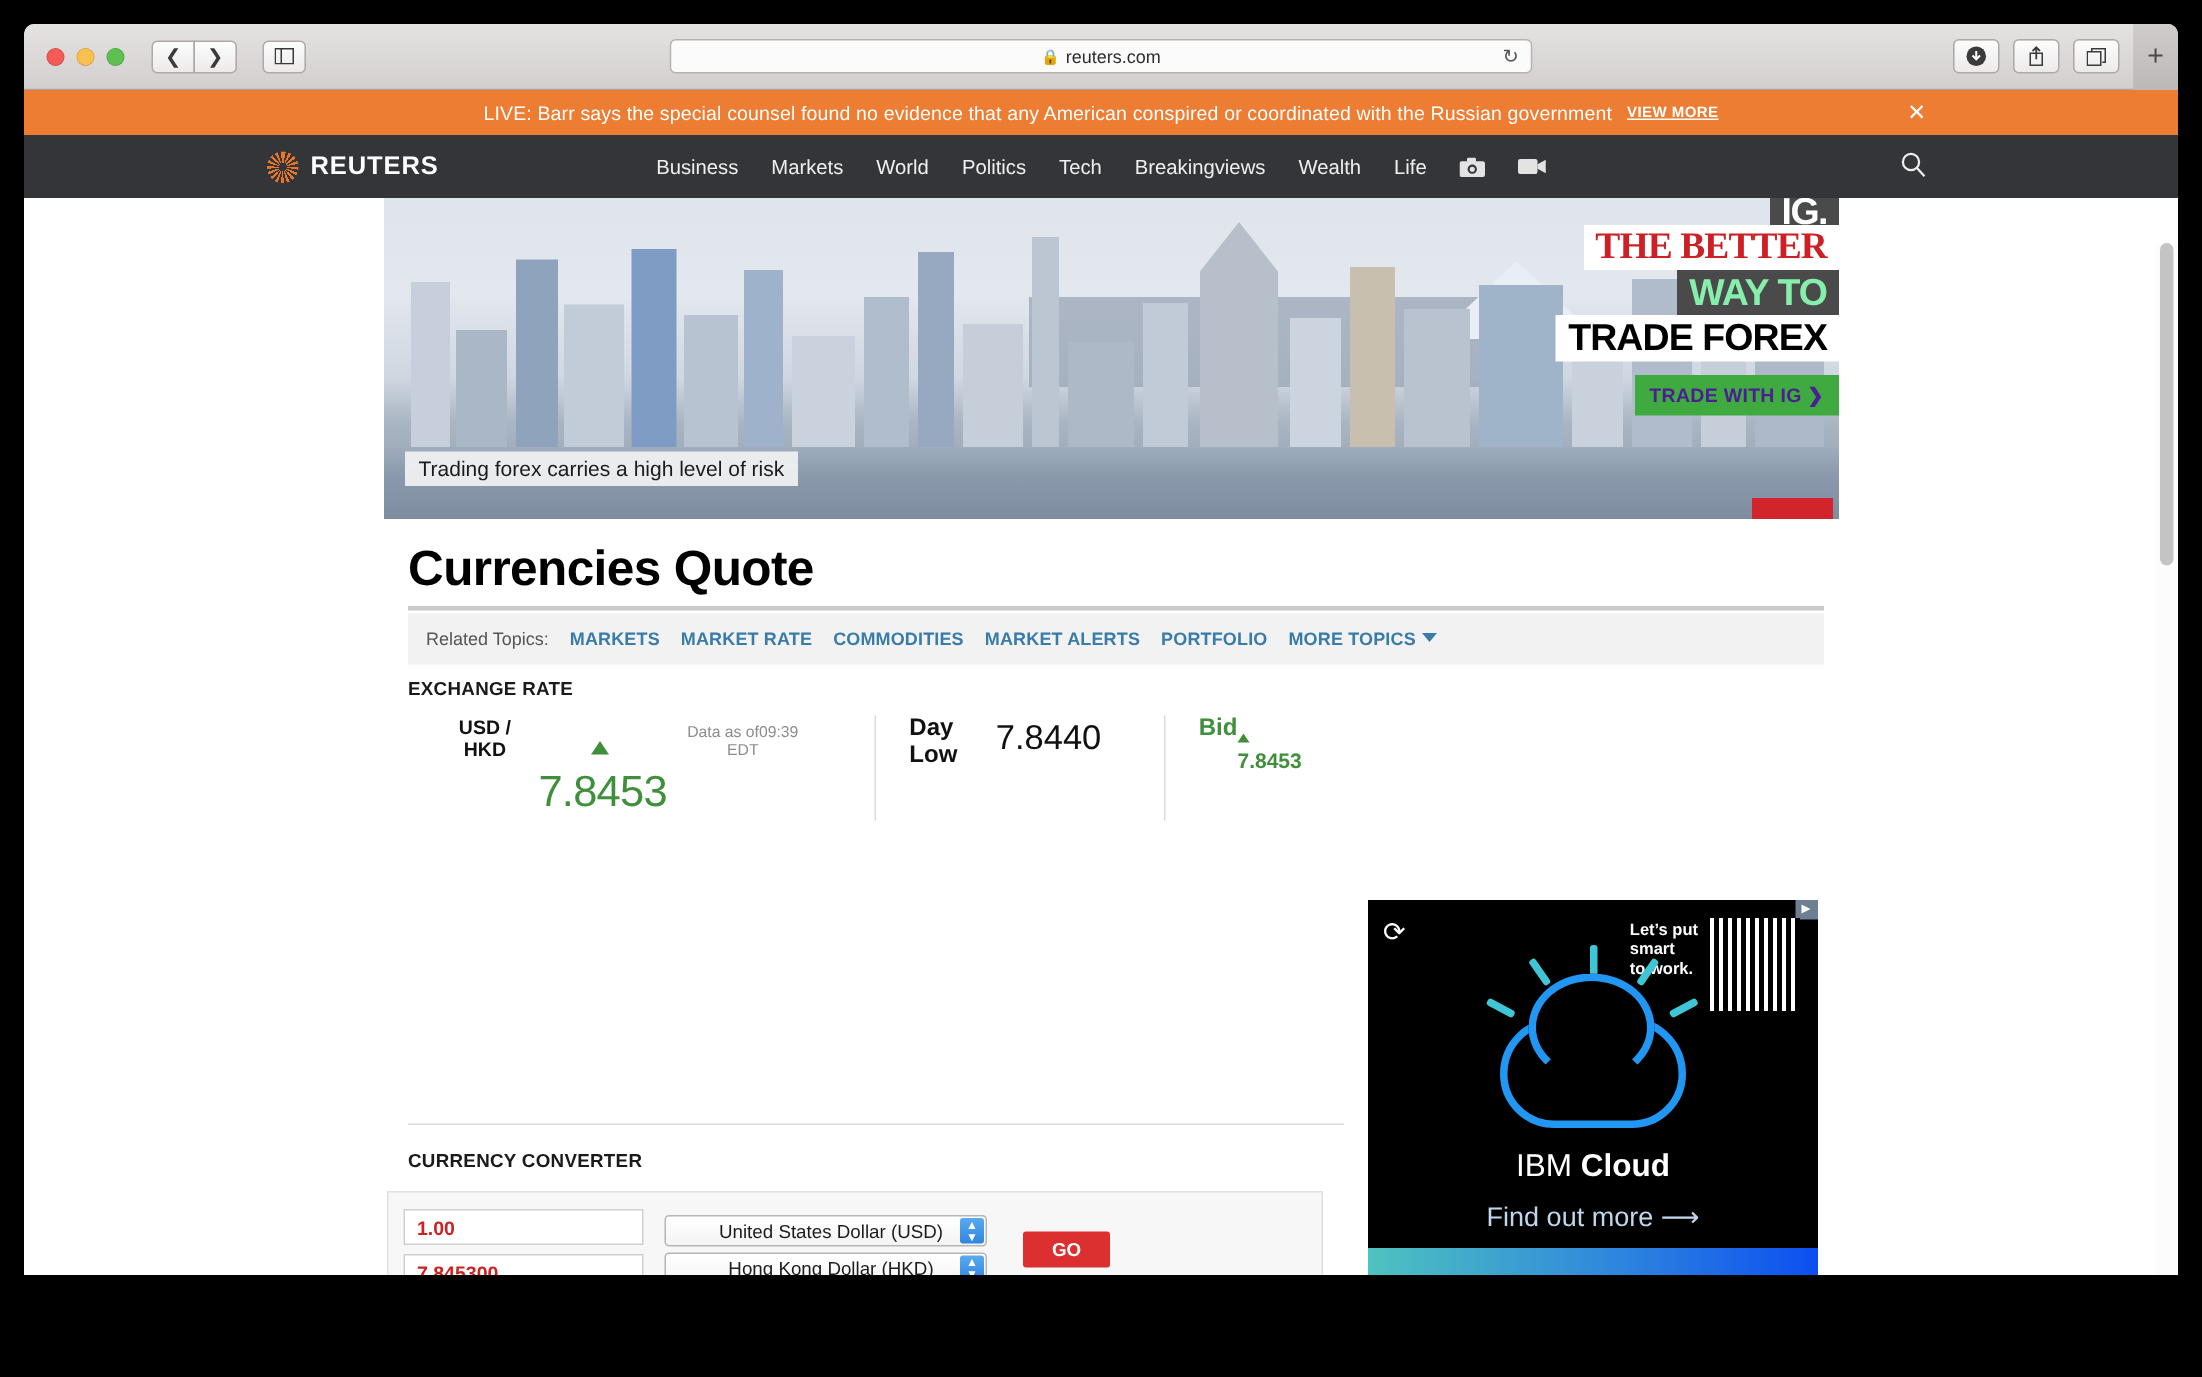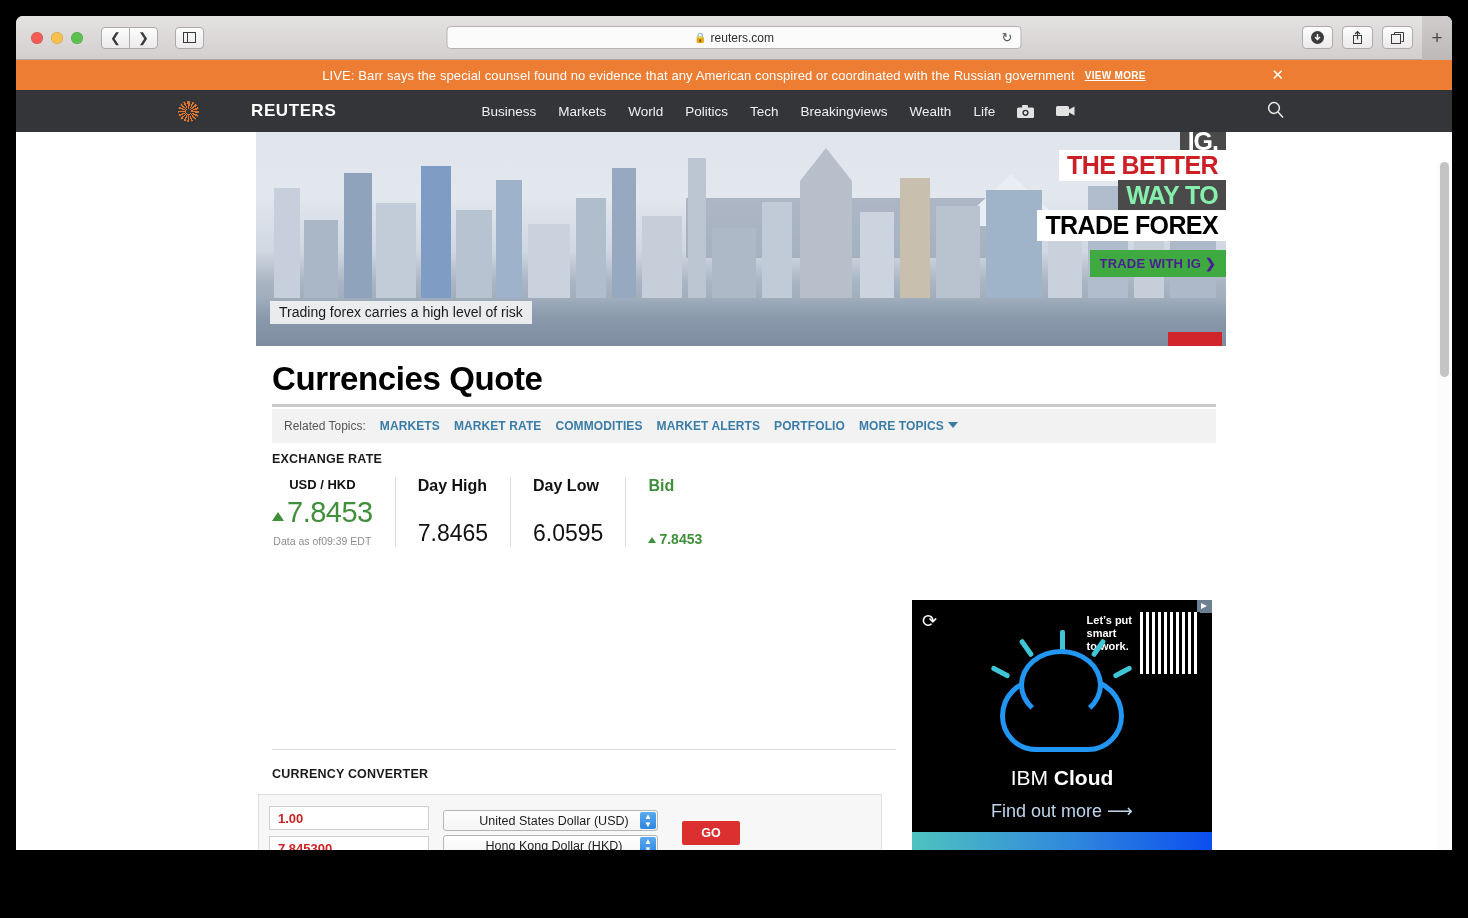--- a/index.html
+++ b/index.html
@@ -86,21 +86,21 @@
     font-size: 10px; font-weight: bold; letter-spacing: .3px;
     text-decoration: underline; margin-left: 10px; color: #fff;
   }
   .alert-close { position: absolute; right: 168px; font-size: 15px; color: #fff; font-weight: 300; }
 
   
   .rnav {
     height: 42px; background: #333538;
     display: flex; align-items: center; position: relative;
   }
-  .rlogo { display: flex; align-items: center; margin-left: 162px; gap: 44px; }
+  .rlogo { display: flex; align-items: center; margin-left: 162px; }
   .rlogo-mark {
     width: 21px; height: 21px; border-radius: 50%; margin-right: 8px;
     background:
       radial-gradient(circle at 50% 50%, #333538 0 19%, transparent 19%),
       repeating-conic-gradient(from 0deg, #e8762a 0deg 11deg, #333538 11deg 22deg),
       #e8762a;
   }
   .rlogo-text { color: #fff; font-size: 17px; font-weight: bold; letter-spacing: .6px; }
   .rmenu { display: flex; align-items: center; gap: 22px; margin-left: 145px; }
   .rmenu a { color: #efefef; font-size: 13.5px; text-decoration: none; }
@@ -145,21 +145,21 @@
     padding: 3px 9px 4px;
     font-size: 14px; color: #1b1b1b;
   }
   .igright { position: absolute; right: 0; top: 0; width: 184px; height: 214px; }
   .ig-tag { position: absolute; right: 0; top: -6px; background: #4a4a4a; color: #fff;
             font-size: 25px; font-weight: bold; padding: 1px 8px; letter-spacing: -1px; }
   .ig-l1, .ig-l2, .ig-l3 {
     position: absolute; right: 0; font-weight: bold; font-size: 25px; letter-spacing: -.6px;
     padding: 1px 8px; white-space: nowrap;
   }
-  .ig-l1 { top: 18px; background: #fff; color: #cc1f26; }
+  .ig-l1 { top: 18px; background: #fff; color: #cc1f26; font-family: Liberation Serif, serif; }
   .ig-l2 { top: 48px; background: #4a4a4a; color: #86efac; }
   .ig-l3 { top: 78px; background: #fff; color: #000000; margin-left: 12px; }
   .ig-cta {
     position: absolute; right: 0; top: 118px;
     background: #3faa3f; color: #4c1d95; font-size: 13px; font-weight: bold;
     padding: 6px 10px; letter-spacing: .2px;
   }
   .ig-logo {
     position: absolute; right: 4px; top: 152px;
     width: 54px; height: 52px; background: #d1242b;
@@ -182,22 +182,22 @@
   .related .lbl { font-size: 12px; color: #555; }
   .related a { font-size: 12px; font-weight: bold; color: #3a7ca8; text-decoration: none; letter-spacing: .1px; }
   .caret-d { display: inline-block; width: 0; height: 0; margin-left: 4px;
              border-left: 5px solid transparent; border-right: 5px solid transparent;
              border-top: 6px solid #3a7ca8; vertical-align: 2px; }
 
   
   .sec-h { font-size: 12.5px; font-weight: bold; color: #1a1a1a; letter-spacing: .2px; }
   .exch-h { position: absolute; left: 256px; top: 320px; }
   .quoterow { position: absolute; left: 256px; top: 345px; width: 624px; height: 70px; display: flex; }
-  .qcell { padding: 0 22px; display: flex; flex-direction: column; justify-content: space-between;
-           border-left: 1px solid #dcdcdc; }
+  .qcell { padding: 0 22px; display: flex; flex-direction: row; justify-content: flex-start;
+           border-left: 1px solid #dcdcdc; margin-left: 20px; }
   .qcell:first-child { border-left: none; padding-left: 0; }
   .pair { font-size: 13px; font-weight: bold; color: #111; text-align: center; }
   .bigval { font-size: 29px; color: #3f8f3b; margin-top: 2px; text-align: center; letter-spacing: -.5px; }
   .asof { font-size: 10.5px; color: #8d8d8d; margin-top: 5px; text-align: center; }
   .qlabel { font-size: 16px; font-weight: bold; color: #111; }
   .qlabel.green { color: #3f8f3b; }
   .qval { font-size: 23px; color: #111; margin-top: 1px; }
   .qval.small { font-size: 14px; color: #3f8f3b; font-weight: bold; margin-top: 6px; }
   .up { display: inline-block; width: 0; height: 0; margin-right: 3px;
         border-left: 6px solid transparent; border-right: 6px solid transparent;
@@ -431,28 +431,24 @@
 
       <div class="sec-h exch-h">EXCHANGE RATE</div>
 
       <div class="quoterow">
         <div class="qcell">
           <div class="pair">USD / HKD</div>
           <div class="bigval"><i class="up"></i><span>7.8453</span></div>
           <div class="asof">Data as of09:39 EDT</div>
         </div>
 
-        <div class="qcell">
-          <div class="qlabel">Day High</div>
-          <div class="qval">7.8465</div>
-        </div>
 
         <div class="qcell">
           <div class="qlabel">Day Low</div>
-          <div class="qval">6.0595</div>
+          <div class="qval">7.8440</div>
         </div>
 
         <div class="qcell">
           <div class="qlabel green">Bid</div>
           <div class="qval small"><i class="up sm"></i><span>7.8453</span></div>
         </div>
 
       </div>
 
       <div class="divider" style="top:617px"></div>

